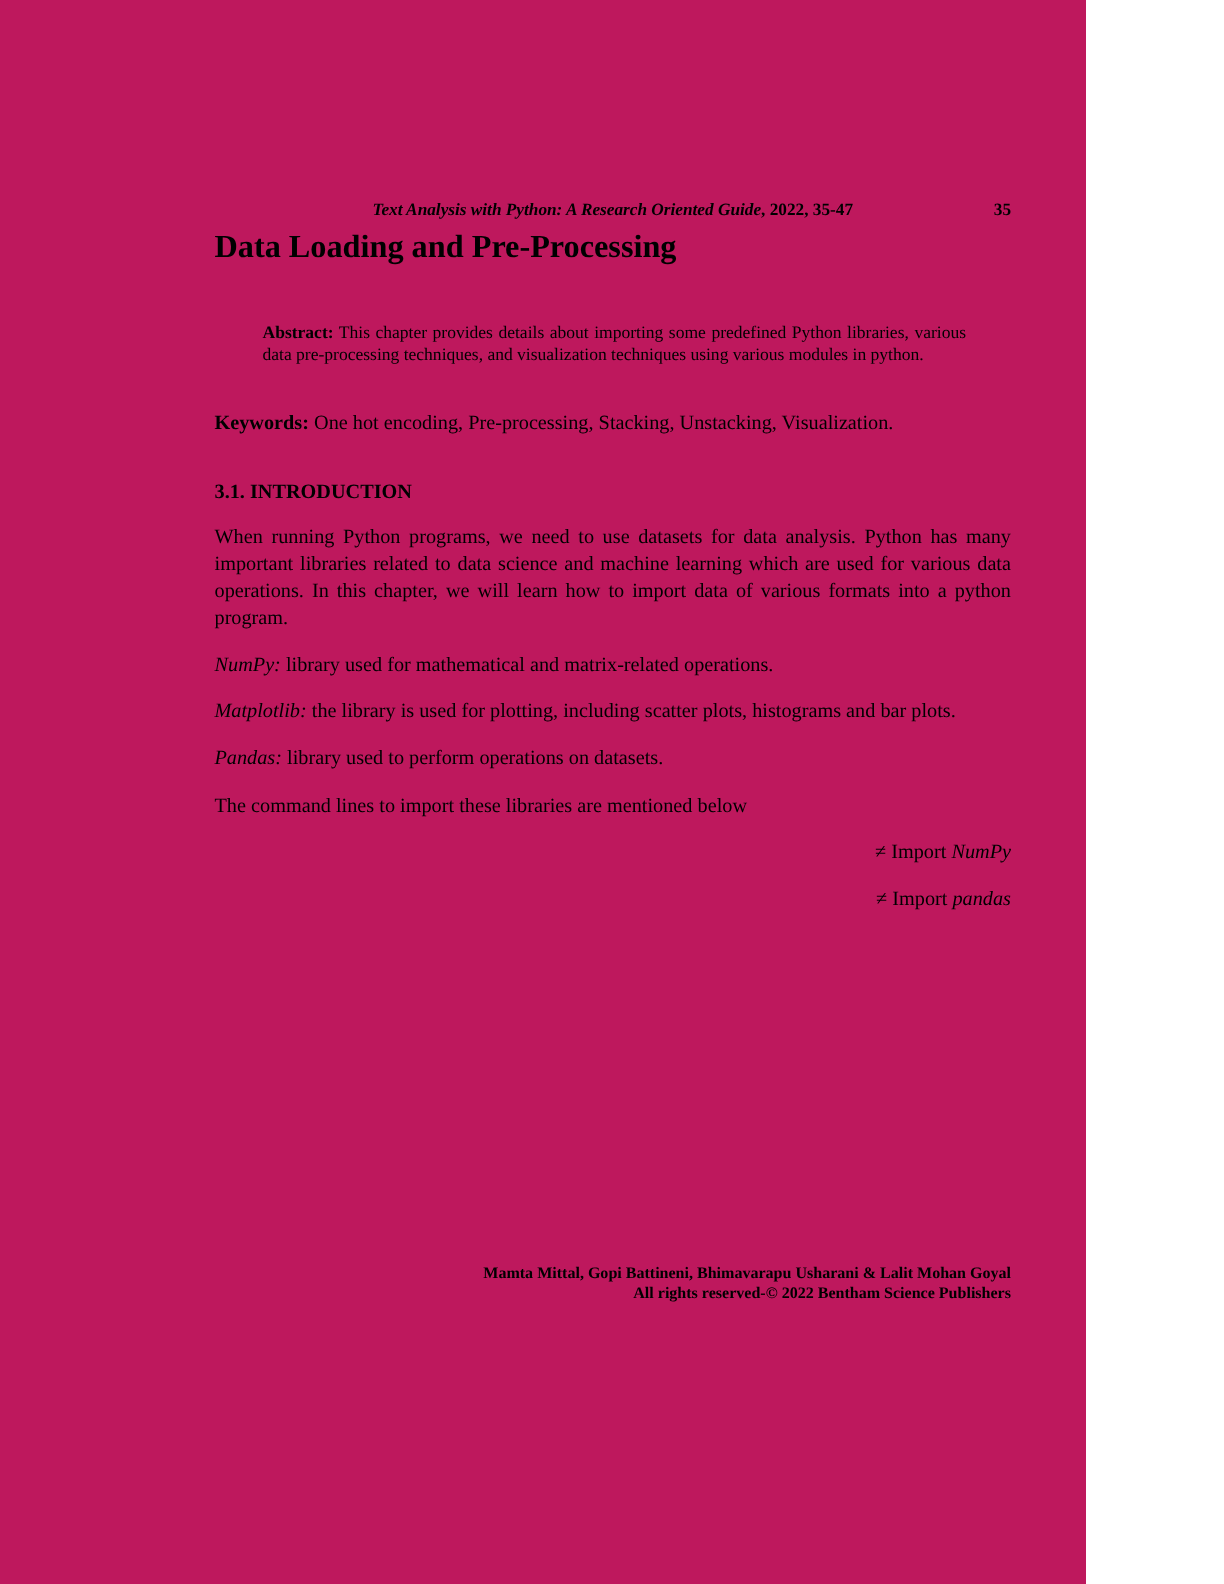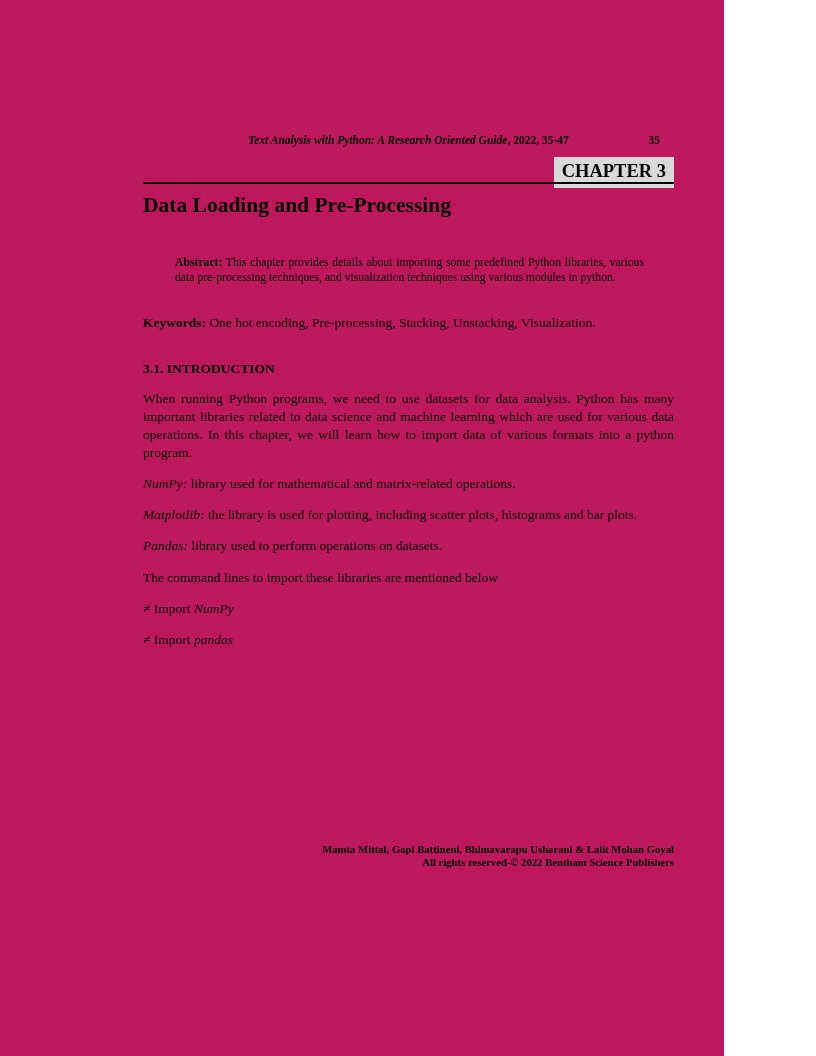--- a/index.html
+++ b/index.html
@@ -30,21 +30,21 @@
     position: relative;
     height: 14px;
     font-size: 11.5px;
     line-height: 14px;
     text-align: center;
     font-weight: bold;
   }
   .running-header .book-title { font-style: italic; }
   .running-header .page-number {
     position: absolute;
-    right: 14px;
+    right: 0;
     top: 0;
     font-style: normal;
   }
 
   
   .chapter-row {
     position: relative;
     margin-top: 10px;
     text-align: right;
     height: 31px;
@@ -105,20 +105,21 @@
     font-size: 13.5px;
     line-height: 18px;
     text-align: justify;
   }
   .lib-line { margin-top: 13px; }
   .lib-name { font-style: italic; }
   .import-line {
     margin-top: 13px;
     font-size: 13.5px;
     line-height: 18px;
+    text-align: right;
   }
   .import-lib { font-style: italic; }
 
   
   .footer {
     position: absolute;
     left: 143px;
     top: 843px;
     width: 531px;
     text-align: right;
@@ -131,24 +132,20 @@
 <body>
 
 <div class="page">
   <div class="content">
 
     <div class="running-header">
       <span><span class="book-title">Text Analysis with Python: A Research Oriented Guide</span><span>, 2022, 35-47</span></span>
       <span class="page-number">35</span>
     </div>
 
-    <div class="chapter-row">
-      <span class="chapter-chip">CHAPTER 3</span>
-      <div class="chapter-rule"></div>
-    </div>
 
     <h1 class="page-title">Data Loading and Pre-Processing</h1>
 
     <p class="abstract"><span class="lead">Abstract:</span><span> This chapter provides details about importing some predefined Python libraries, various data pre-processing techniques, and visualization techniques using various modules in python.</span></p>
 
     <p class="keywords"><span class="lead">Keywords:</span><span> One hot encoding, Pre-processing, Stacking, Unstacking, Visualization.</span></p>
 
     <h2 class="section-heading">3.1. INTRODUCTION</h2>
 
     <p class="para">When running Python programs, we need to use datasets for data analysis. Python has many important libraries related to data science and machine learning which are used for various data operations. In this chapter, we will learn how to import data of various formats into a python program.</p>

